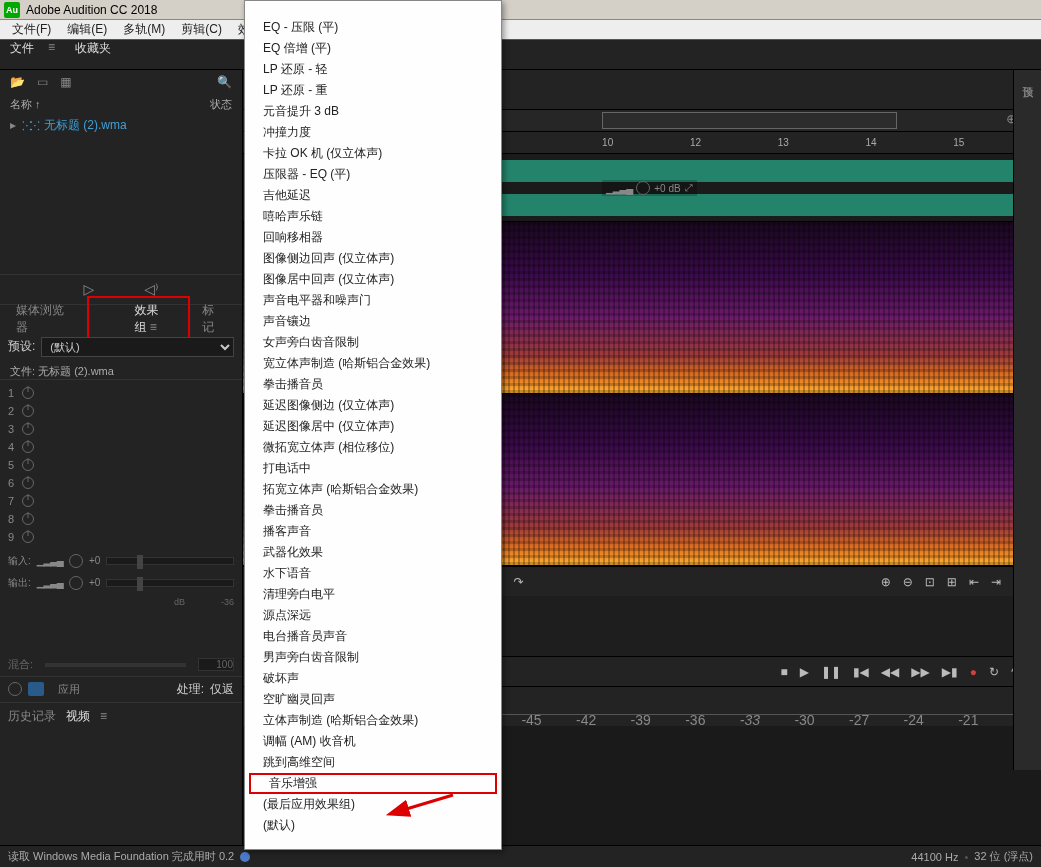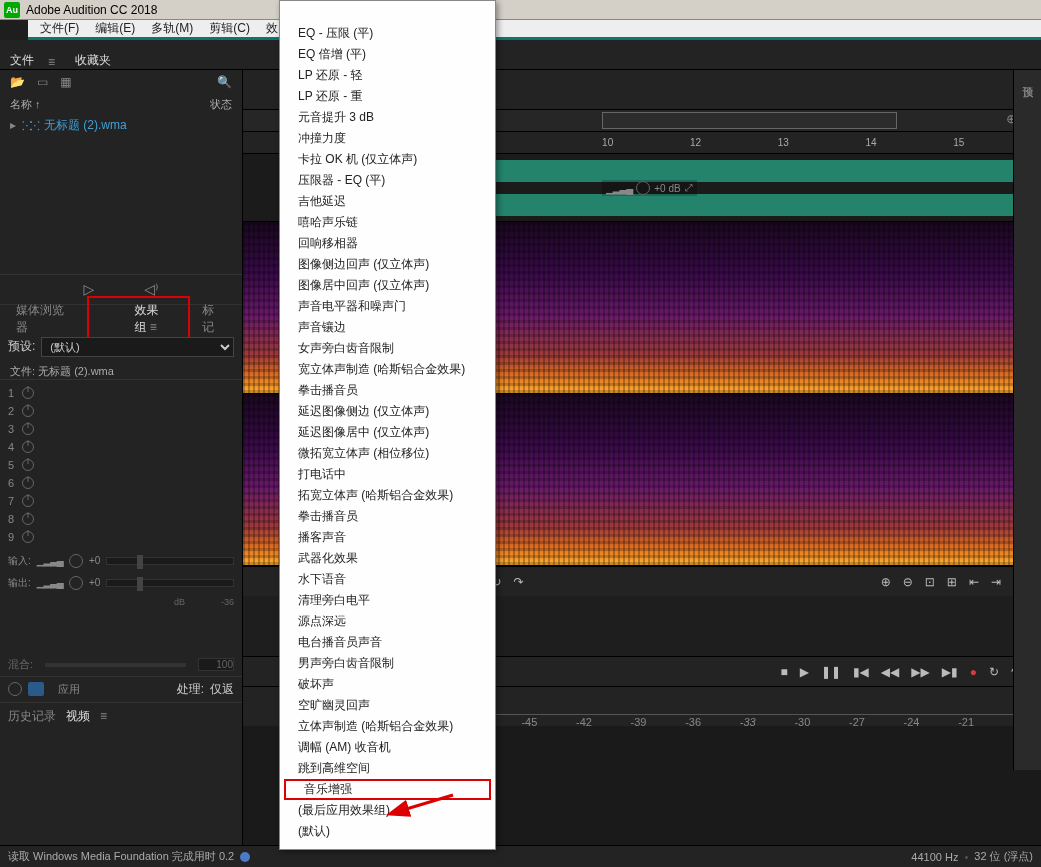--- a/index.html
+++ b/index.html
@@ -1,21 +1,21 @@
 <!DOCTYPE html>
 <html><head>
 <meta charset="utf-8">
 <style>
 * { margin:0; padding:0; box-sizing:border-box; font-family:"Microsoft YaHei","Segoe UI",sans-serif; }
 body { background:#1e1e1e; color:#ccc; font-size:12px; width:1041px; height:867px; overflow:hidden; position:relative; }
 .titlebar { background:#d4d0c8; color:#000; height:20px; display:flex; align-items:center; padding:0 4px; border-bottom:1px solid #888; }
 .titlebar .logo { width:16px; height:16px; background:#00a800; color:#fff; font-size:9px; font-weight:bold; display:flex; align-items:center; justify-content:center; border-radius:2px; margin-right:6px; }
-.menubar { background:#eee; height:20px; display:flex; align-items:center; padding:0 4px; border-bottom:3px solid #0f766e;margin-left:28px; }
+.menubar { background:#eee; height:20px; display:flex; align-items:center; padding:0 4px; border-bottom:1px solid #0f766e; }
 .menubar span { padding:0 8px; color:#222; cursor:default; }
-.toolbar-row { background:#232323; height:30px; display:flex; align-items:flex-end; padding:0 10px; border-bottom:1px solid #000; }
+.toolbar-row { background:#232323; height:30px; display:flex; align-items:flex-start; padding:0 10px; border-bottom:1px solid #000; }
 .toolbar-row .tab { color:#ddd; margin-right:14px; }
 .toolbar-row .burger { color:#888; }
 .main { display:flex; height:797px; }
 .left { width:243px; background:#232323; display:flex; flex-direction:column; border-right:1px solid #000; }
 .files-tools { height:24px; display:flex; align-items:center; gap:12px; padding:0 10px; }
 .files-tools span { color:#888; }
 .files-header { height:20px; display:flex; align-items:center; padding:0 10px; color:#aaa; font-size:11px; }
 .files-header .spacer { flex:1; }
 .file-row { height:22px; display:flex; align-items:center; padding:0 10px; color:#3fa0d8; font-size:12px; }
 .file-row .arrow { color:#888; margin-right:6px; }
@@ -65,25 +65,25 @@
 .spectro { height:172px; background:linear-gradient(to bottom,#1a0820 0%,#3a0a4a 30%,#6a1a6a 55%,#a03a3a 78%,#e07020 90%,#ffb030 100%); position:relative; border-bottom:1px solid #000; }
 .spectro .noise { position:absolute; inset:0; background-image:repeating-linear-gradient(90deg,rgba(0,0,0,.25) 0 2px,transparent 2px 5px),repeating-linear-gradient(0deg,rgba(0,0,0,.2) 0 3px,transparent 3px 7px); }
 .spectro .hz-col { position:absolute; right:0; top:0; bottom:0; width:28px; background:#232323; color:#888; font-size:9px; display:flex; flex-direction:column; justify-content:space-around; align-items:center; }
 .transport-main { height:30px; background:#232323; display:flex; align-items:center; gap:12px; padding:0 40px; color:#bbb; border-top:1px solid #000; }
 .transport-main .rec { color:#d04040; }
 .transport-main .spacer { flex:1; }
 .transport2 { height:30px; background:#232323; display:flex; align-items:center; justify-content:flex-end; gap:12px; padding:0 20px; color:#bbb; border-top:1px solid #000; }
 .transport2 .rec { color:#d04040; }
 .zoom-ruler { height:40px; background:#232323; border-top:1px solid #000; position:relative; }
 .zoom-ruler .ticks { position:absolute; left:60px; right:10px; top:8px; height:20px; border-bottom:1px solid #555; }
-.zoom-ruler .ticks span { position:absolute; bottom:-14px; color:#888; font-size:11px; }
+.zoom-ruler .ticks span { position:absolute; bottom:-14px; color:#888; font-size:14px; }
 .statusbar { position:absolute; left:0; right:0; bottom:0; height:22px; background:#232323; display:flex; align-items:center; padding:0 8px; color:#aaa; font-size:11px; border-top:1px solid #000; }
 .statusbar .spacer { flex:1; }
 .statusbar .dot { width:10px; height:10px; border-radius:50%; background:#4a7ac8; margin:0 6px; }
-.context-menu { position:absolute; left:244px; top:0; width:217px; background:#fefefe; border:1px solid #888; box-shadow:2px 2px 6px rgba(0,0,0,.4); z-index:100; padding:22px 0; max-height:850px; overflow:visible;margin-left:35px; }
+.context-menu { position:absolute; left:244px; top:0; width:258px; background:#fefefe; border:1px solid #888; box-shadow:2px 2px 6px rgba(0,0,0,.4); z-index:100; padding:16px 0; max-height:850px; overflow:visible; }
 .context-menu .item { height:21px; display:flex; align-items:center; padding:0 18px; color:#222; font-size:12px; cursor:default; white-space:nowrap; }
 .context-menu .item.boxed { border:2px solid #d00; margin:0 4px; }
 .arrow-annot { position:absolute; left:398px; top:790px; z-index:101; }
 .arrow-annot svg { overflow:visible; }
 .side-badge { position:absolute; right:4px; width:16px; height:14px; background:#2a5a8a; color:#fff; font-size:9px; display:flex; align-items:center; justify-content:center; border-radius:2px; }
 .hp { position:absolute; right:4px; top:4px; color:#3fa0d8; font-size:14px; }
 .far-right { position:absolute; right:0; top:70px; width:28px; height:700px; background:#2a2a2a; border-left:1px solid #000; }
 .far-right .lbl { color:#888; font-size:11px; writing-mode:vertical-rl; padding:8px 6px; }
 </style>
 </head>

